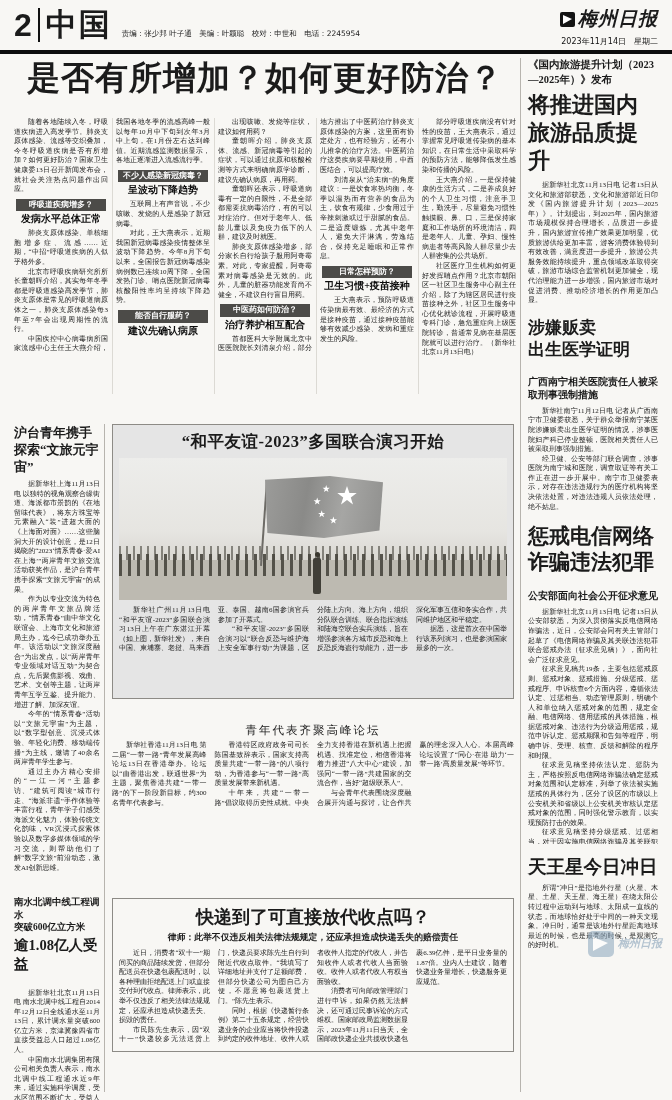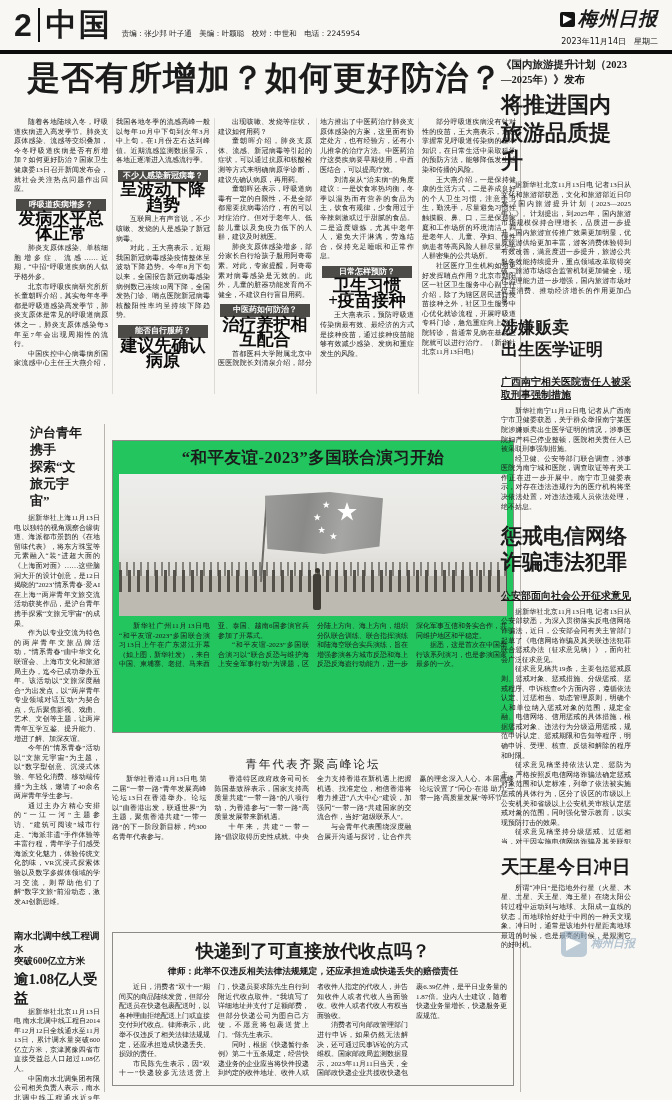--- a/index.html
+++ b/index.html
@@ -26,35 +26,35 @@
   .body{overflow:hidden;}
   .cols4{column-count:4;column-gap:8px;}
   .cols5{column-count:5;column-gap:8px;column-rule:1px solid #dcdad4;}
   
   .lead{position:absolute;left:14px;top:58px;width:502px;}
   .lead .kicker{text-align:center;font-size:14.5px;font-weight:700;letter-spacing:1px;margin:2px 0 4px;}
   .lead .headline{text-align:center;font-size:33px;font-weight:900;letter-spacing:1px;line-height:40px;margin:0 0 8px;}
   .lead-cols{height:276px;overflow:hidden;margin-top:20px;}
   .sub{break-inside:avoid;text-align:center;margin:4px 2px 3px;}
   .sub .q{background:#4c4b48;color:#fff;font-size:8px;line-height:12.5px;font-weight:700;}
-  .sub .a{font-weight:900;font-size:17px;line-height:15px;color:#0c0c0c;}
+  .sub .a{font-weight:900;font-size:10px;line-height:15px;color:#0c0c0c;}
   
   .leftcol{position:absolute;left:14px;top:424px;width:86px;}
-  .l-head{font-size:13px;font-weight:900;line-height:17px;margin:0 16px 5px;}
+  .l-head{font-size:13px;font-weight:900;line-height:17px;margin:0 0 5px;}
   .l-body{height:402px;}
   .l2{margin-top:14px;}
   .l2-small{font-size:9.5px;font-weight:900;line-height:12.5px;}
-  .l2-big{font-size:14.5px;font-weight:900;line-height:19px;margin:2px 0 0;}
+  .l2-big{font-size:14.5px;font-weight:900;line-height:19px;margin:2px 0 15px;}
   .l2-body{height:190px;}
   .div-v{position:absolute;width:1px;background:#b7b4ae;}
   #divider-left{left:104px;top:424px;height:668px;}
   #divider-right{left:520px;top:58px;height:1034px;}
   
   .centercol{position:absolute;left:112px;top:424px;width:402px;}
-  .photo-box{border:1px solid #8d8b86;padding:5px 6px 24px;background:#22c55e;margin-top:16px;}
+  .photo-box{border:1px solid #8d8b86;padding:5px 6px 6px;background:#e5e5e5;}
   .pb-title{text-align:center;font-size:16.5px;font-weight:900;letter-spacing:.5px;margin:1px 0 5px;}
   .photo{position:relative;height:142px;overflow:hidden;
          background:linear-gradient(#ededeb,#e6e5e1 52%,#d8d6d0 74%,#c7c5bf 100%);}
   .ground{position:absolute;left:0;right:0;bottom:0;height:40px;background:#bdbab1;}
   .ranks{position:absolute;left:0;right:0;bottom:24px;height:22px;
          background:repeating-linear-gradient(90deg,rgba(72,70,62,.9) 0 3px,rgba(0,0,0,0) 3px 9px);}
   .ranks2{position:absolute;left:0;right:0;bottom:40px;height:14px;opacity:.75;
          background:repeating-linear-gradient(90deg,rgba(82,80,72,.85) 0 2px,rgba(0,0,0,0) 2px 7px);}
   .soldier{position:absolute;left:50%;bottom:6px;width:8px;height:36px;background:#403e37;border-radius:2px;}
   .soldier::before{content:"";position:absolute;left:1.5px;top:-6px;width:5px;height:5px;border-radius:50%;background:#3a382f;}
@@ -67,27 +67,27 @@
   .forum{margin-top:24px;}
   .forum .kicker{text-align:center;font-size:11.5px;letter-spacing:2px;margin:0 0 3px;}
   .forum .headline{text-align:center;font-size:25px;font-weight:900;letter-spacing:.5px;margin:0 0 7px;}
   .forum .body{height:148px;}
   
   .express{margin-top:9px;border:1px solid #8d8b86;padding:5px 6px 6px;}
   .express .headline{text-align:center;font-size:18px;font-weight:900;margin:1px 0 3px;}
   .express .subhead{text-align:center;font-size:8.8px;font-weight:700;margin:0 0 5px;}
   .express .body{height:96px;}
   
-  .rightcol{position:absolute;left:501px;top:58px;width:130px;}
+  .rightcol{position:absolute;left:528px;top:58px;width:130px;}
   .r-kicker{font-size:10.5px;line-height:14.5px;font-weight:700;}
   .r-head{font-size:22px;font-weight:900;line-height:28px;margin:4px 0 6px;}
   .r-head2{font-size:17px;font-weight:900;line-height:22px;margin:2px 0 3px;}
   .r-head3{font-size:21px;font-weight:900;line-height:26px;margin:2px 0 3px;}
   .r-head4{font-size:18.5px;font-weight:900;line-height:24px;margin:2px 0 5px;}
-  .r-sub{font-size:10px;font-weight:700;line-height:13.5px;margin:14px 0 5px;text-decoration:underline;}
+  .r-sub{font-size:10px;font-weight:700;line-height:13.5px;margin:14px 0 5px;}
   .r-body1{max-height:226px;}
   .r-body2{max-height:132px;}
   .r-body3{max-height:236px;}
   .r-body4{max-height:122px;}
   .r-art{margin-bottom:11px;position:relative;}
   
   .watermark{position:absolute;right:-4px;bottom:-6px;display:flex;align-items:center;gap:4px;
              opacity:.55;pointer-events:none;}
   .wm-icon{width:26px;height:26px;background:#8ba6bd;border-radius:5px;position:relative;}
   .wm-icon::after{content:"";position:absolute;left:5px;top:6px;width:0;height:0;

